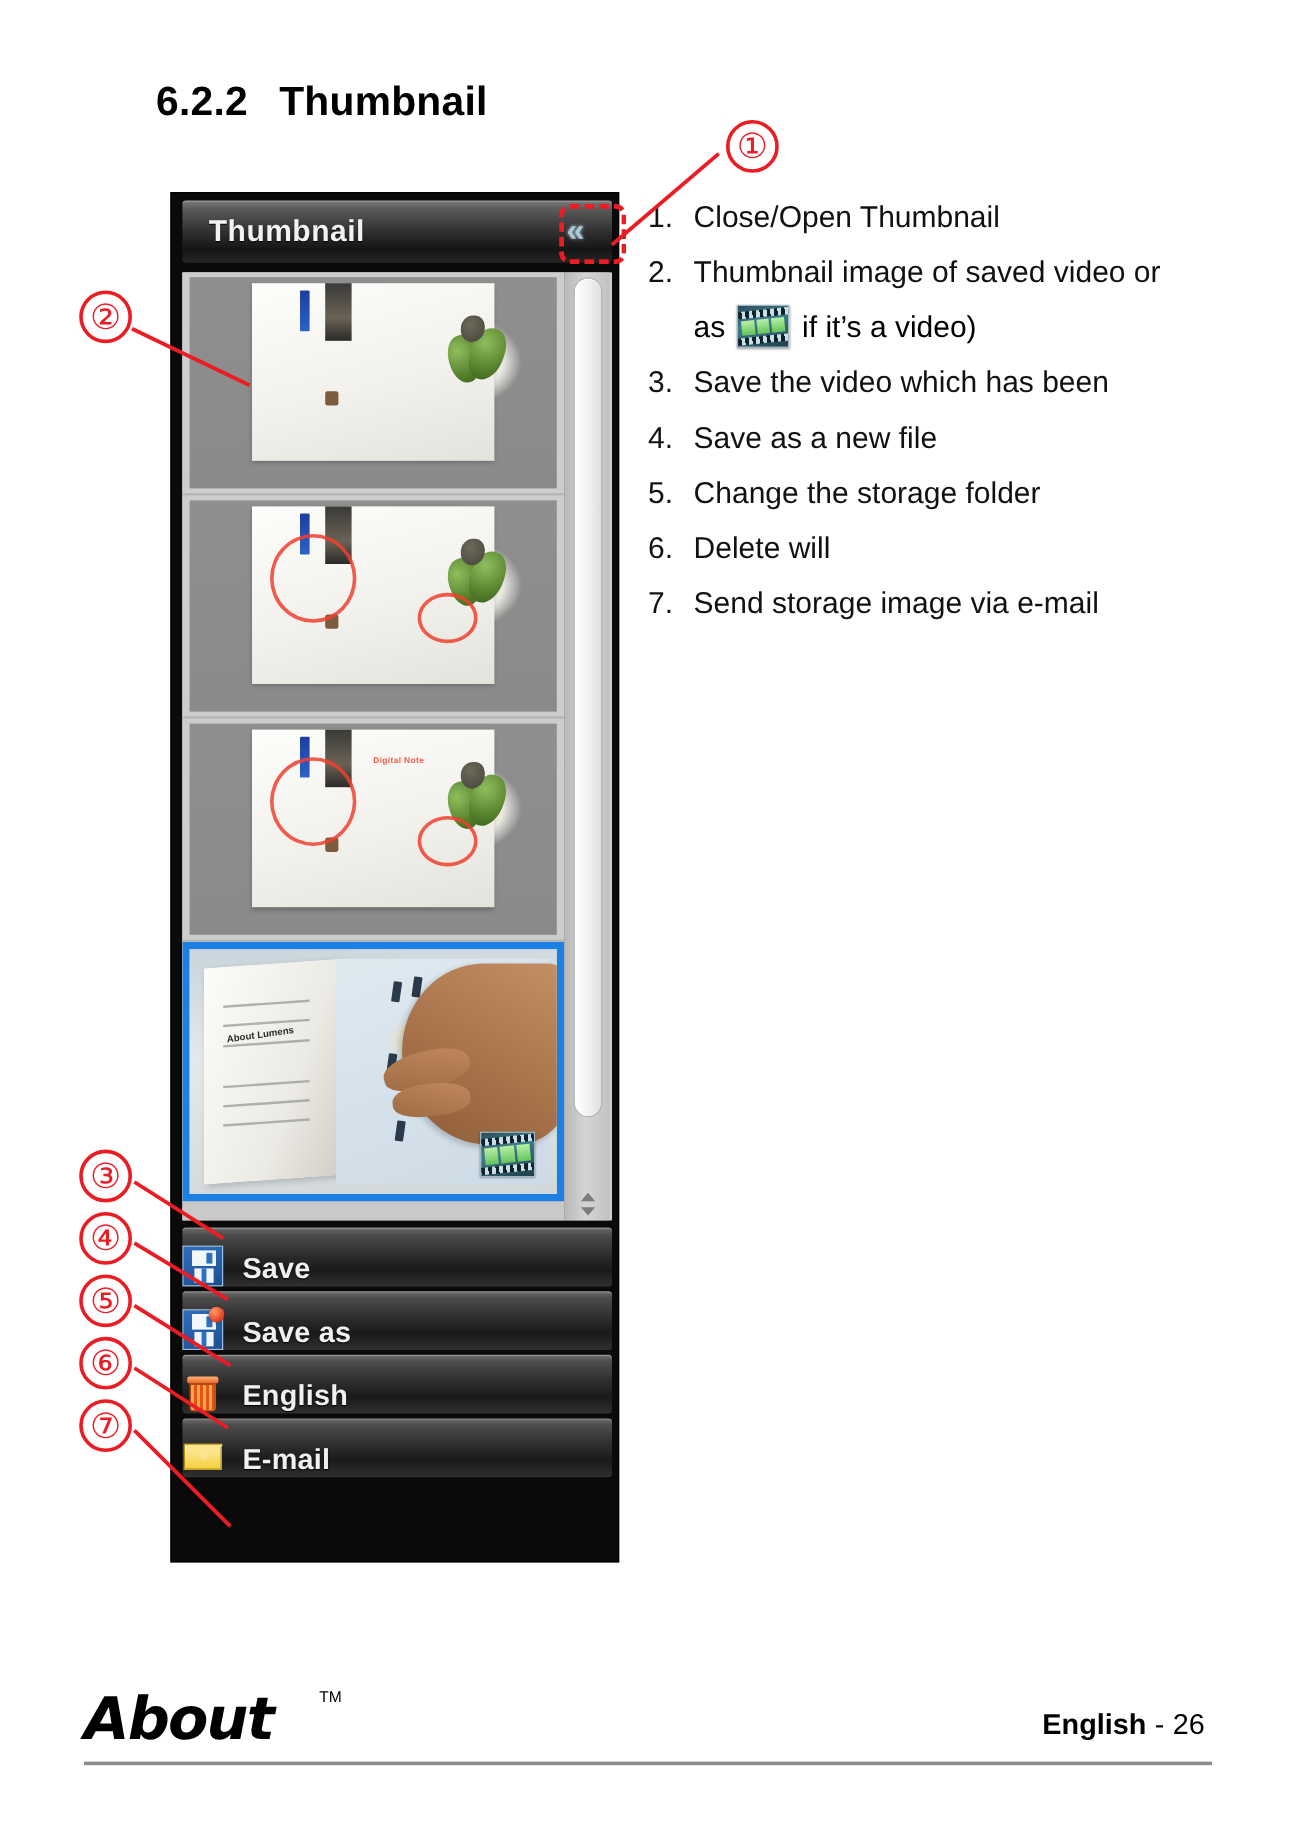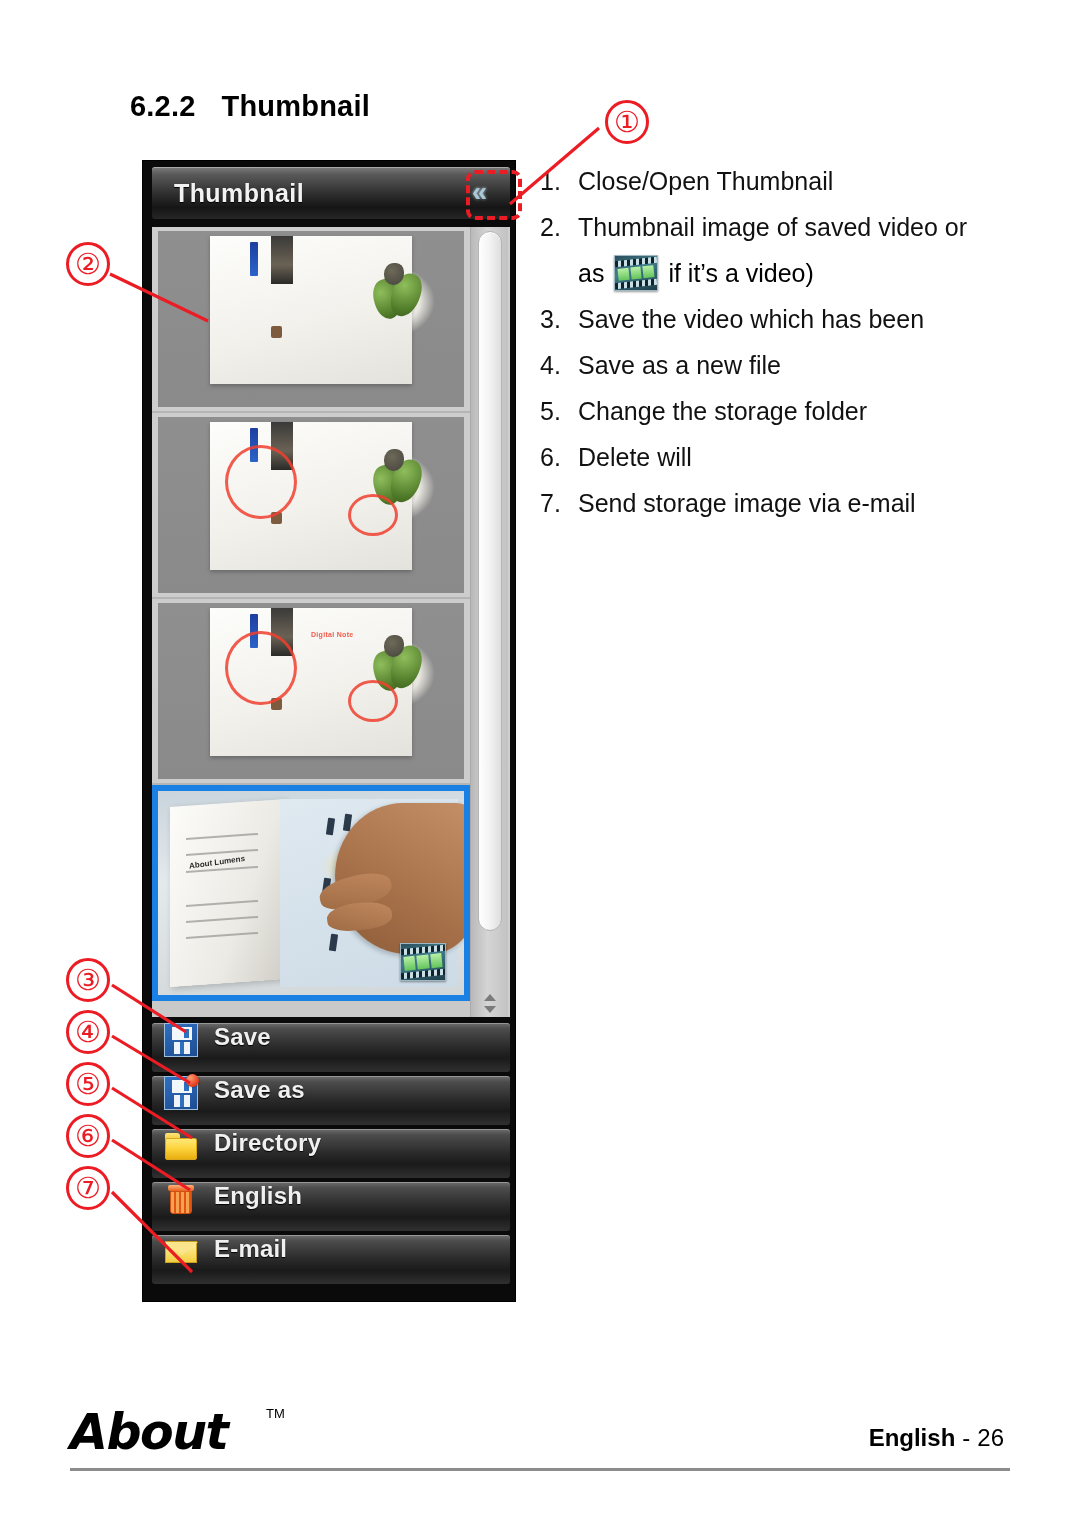--- a/index.html
+++ b/index.html
@@ -8,22 +8,22 @@
     width:1080px; height:1532px;
     background:#ffffff;
     font-family:"Liberation Sans", sans-serif;
     color:#000;
     position:relative;
     overflow:hidden;
   }
 
   
   #section-heading{
-    position:absolute; left:130px; top:90px;
-    font-size:29px; font-weight:bold; letter-spacing:.2px;
+    position:absolute; left:130px; top:66px;
+    font-size:34px; font-weight:bold; letter-spacing:.2px;
     white-space:nowrap;
   }
   #section-heading .num{ margin-right:26px; }
 
   
   #thumbnail-panel{
     position:absolute; left:142px; top:160px;
     width:374px; height:1142px;
     background:#0a0a0a;
     border:1px solid #000;
@@ -229,22 +229,21 @@
 
   
   #panel-buttons{ margin-top:6px; }
   .cmd-button{
     position:relative;
     height:49px;
     margin-bottom:4px;
     border-radius:3px;
     background:linear-gradient(180deg,#6e6e6e 0%,#4c4c4c 12%,#2b2b2b 48%,#1a1a1a 72%,#303030 100%);
     box-shadow:inset 0 1px 0 rgba(255,255,255,.30);
-    display:flex; align-items:flex-start;
-    padding-left:12px;
+    display:flex; align-items:flex-end;
   }
   .cmd-button:last-child{ margin-bottom:0; }
   .cmd-label{
     margin-left:16px;
     font-size:24px; font-weight:bold; color:#f0f0f0;
     text-shadow:0 1px 1px #000;
     letter-spacing:.2px;
   }
   .cmd-icon{ width:34px; height:34px; position:relative; flex:0 0 34px; }
 
@@ -484,27 +483,20 @@
             <i></i>
           </span>
           <span class="label">
             <i></i>
           </span>
           <span class="dot"></span>
       </span>
       <span class="cmd-label">Save as</span>
     </div>
 
-    <div class="cmd-button">
-      <span class="cmd-icon ic-folder">
-        <span class="tab"></span>
-          <span class="body"></span>
-      </span>
-      <span class="cmd-label">Directory</span>
-    </div>
 
     <div class="cmd-button">
       <span class="cmd-icon ic-trash">
         <span class="lid"></span>
           <span class="can"></span>
       </span>
       <span class="cmd-label">English</span>
     </div>
 
     <div class="cmd-button">

